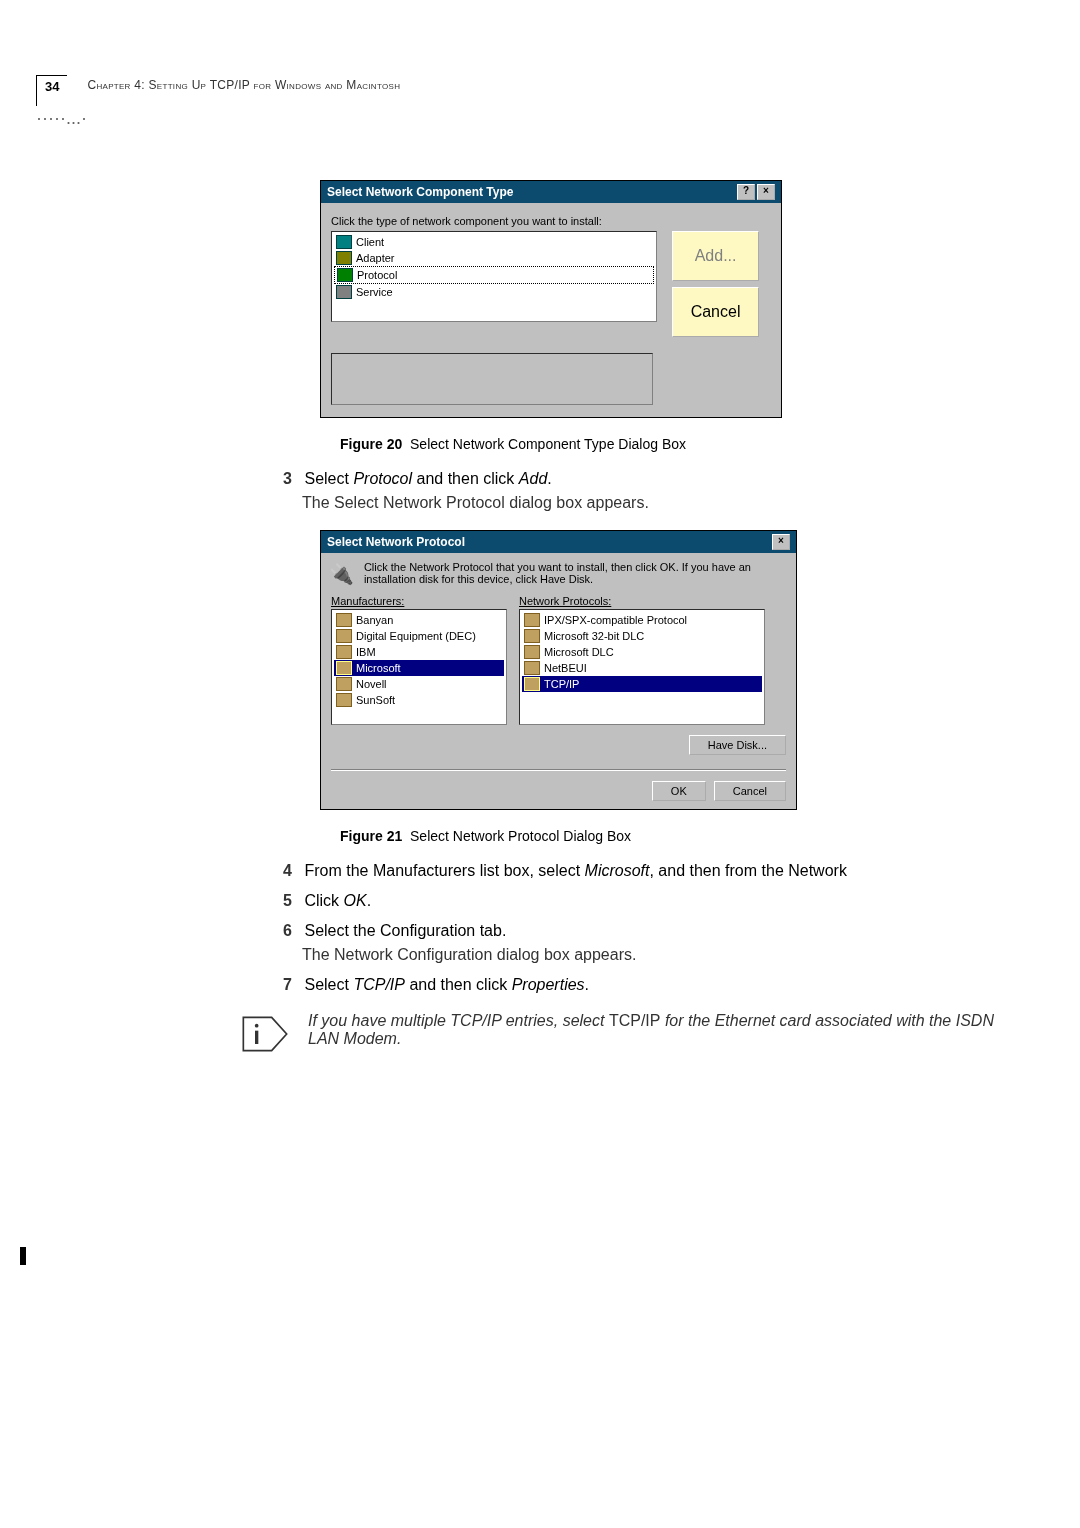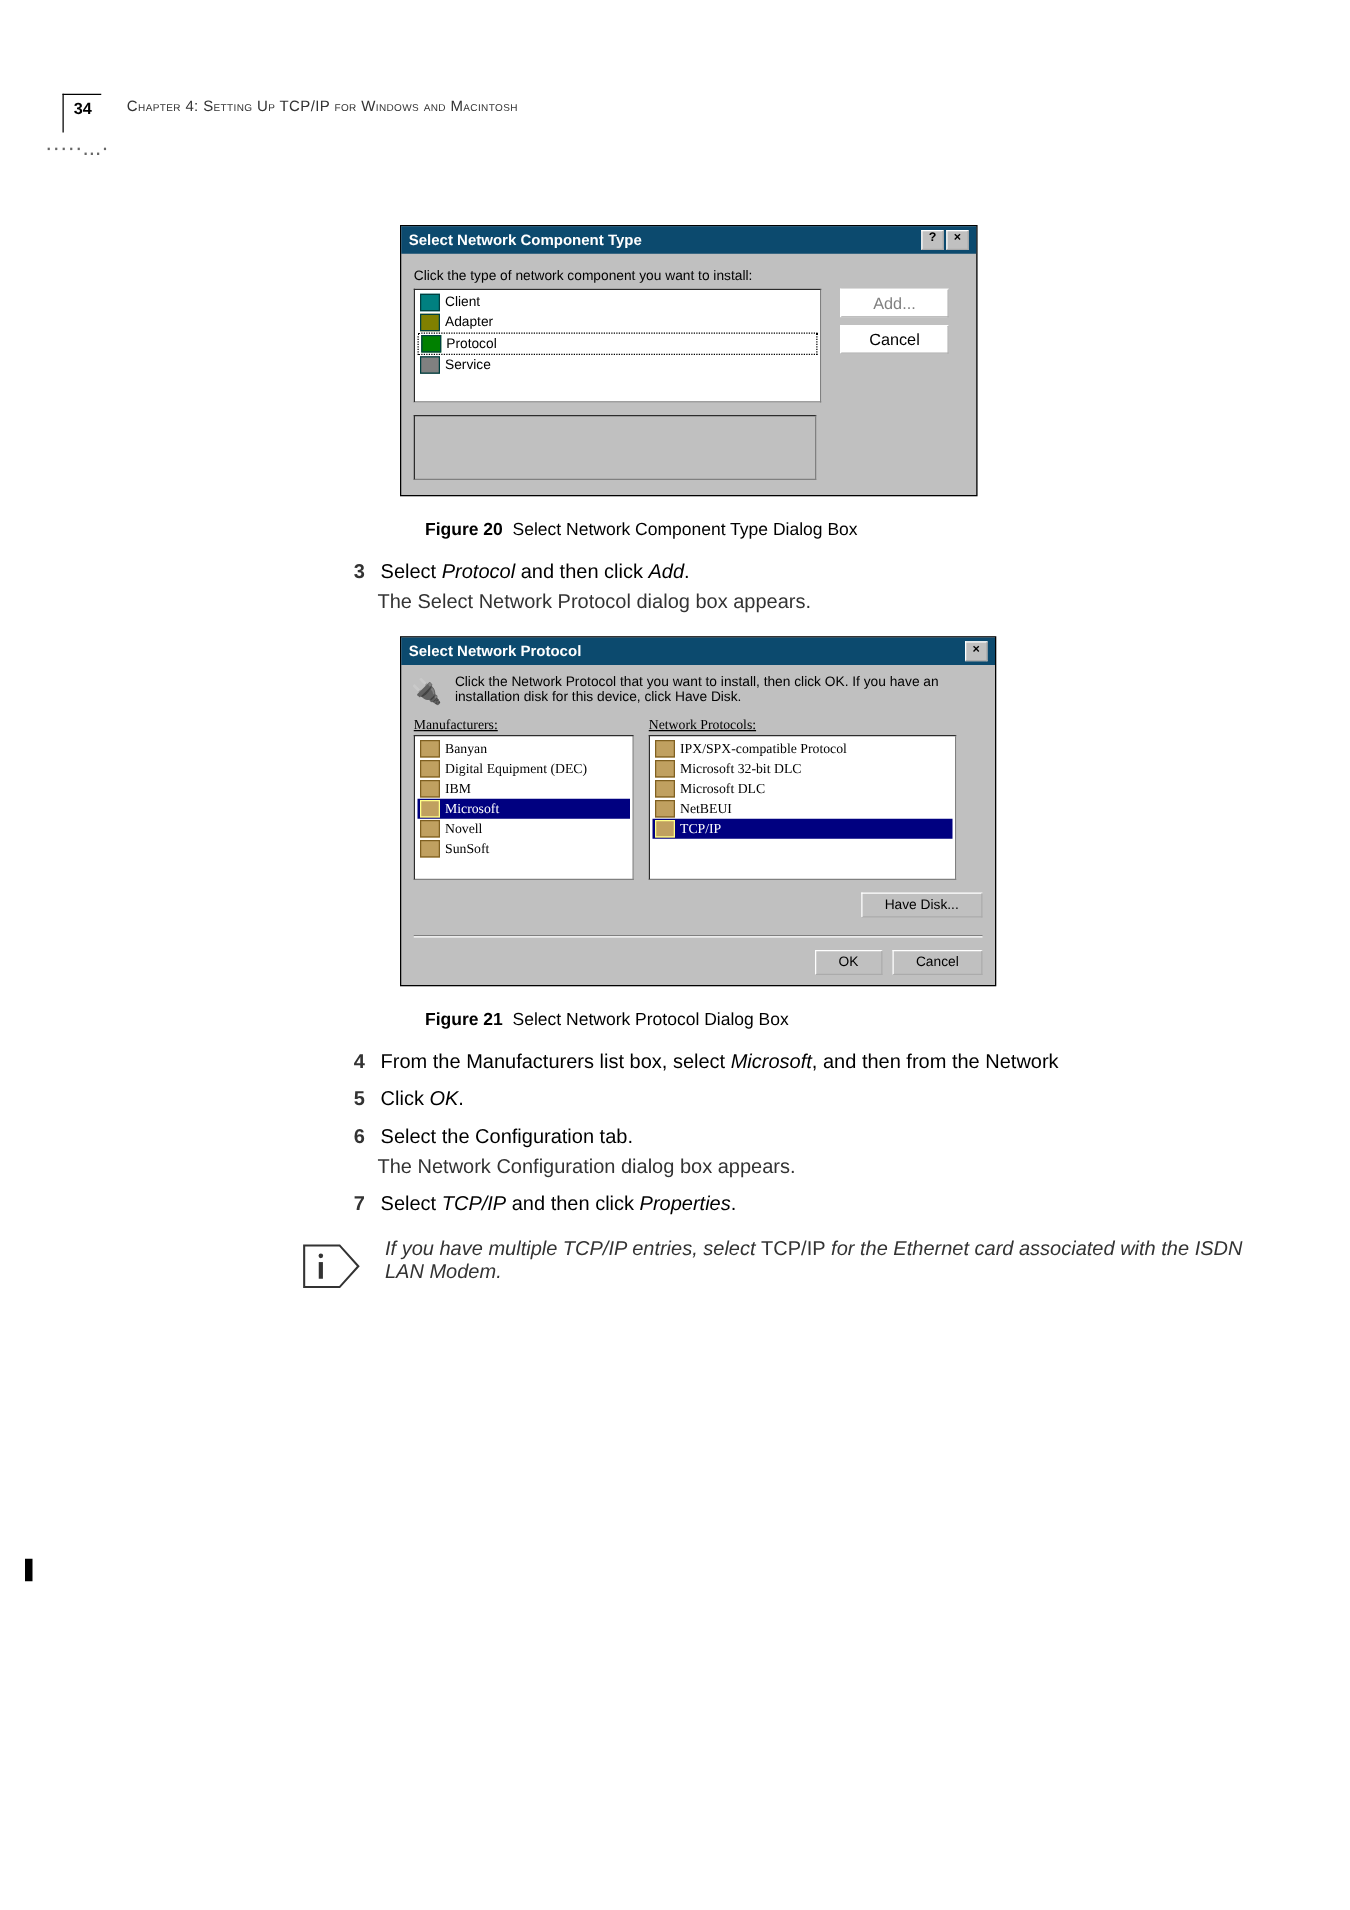--- a/index.html
+++ b/index.html
@@ -8,21 +8,21 @@
     background: #ffffff;
     font-family: "Helvetica Neue", Arial, sans-serif;
     color: #000;
     width: 1080px;
     height: 1528px;
     position: relative;
   }
   .page-header {
     position: absolute;
     top: 75px;
-    left: 50px;
+    left: 36px;
     display: flex;
     align-items: flex-start;
   }
   .page-number-box {
     border: 1px solid #000;
     border-bottom: none;
     border-right: none;
     padding: 3px 8px 12px 8px;
     font-size: 13px;
     font-weight: bold;
@@ -114,25 +114,25 @@
   .item-icon.protocol { background:#008000; }
   .item-icon.service { background:#808080; }
   .side-buttons {
     display: inline-block;
     vertical-align: top;
     margin-left: 12px;
   }
   .win-btn {
     display: block;
     width: 85px;
-    padding: 3px 0;
+    padding: 15px 0;
     text-align: center;
-    background: #ffffff;
+    background: #fef9c3;
     border: 1px outset #fff;
-    font-size: 13px;
+    font-size: 16px;
     margin-bottom: 6px;
   }
   .win-btn.disabled {
     color: #808080;
   }
   .desc-box {
     margin-top: 10px;
     border: 1px inset #808080;
     width: 320px;
     height: 50px;
@@ -176,21 +176,20 @@
     height: 26px;
     display:flex;
     align-items:center;
     justify-content:center;
     font-size:20px;
   }
   .two-col {
     display:flex;
     gap:12px;
     padding: 0 10px 10px 10px;
-    font-family: Liberation Serif, serif;
   }
   .col-label {
     font-size:11px;
     text-decoration: underline;
     margin-bottom:2px;
   }
   .list-box {
     background:#fff;
     border: 1px inset #808080;
     height: 110px;

